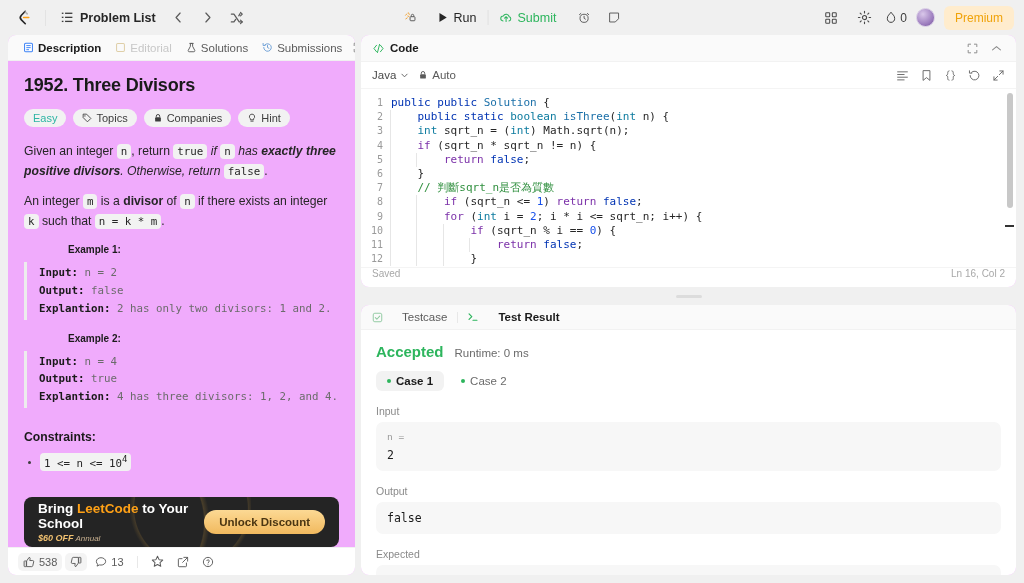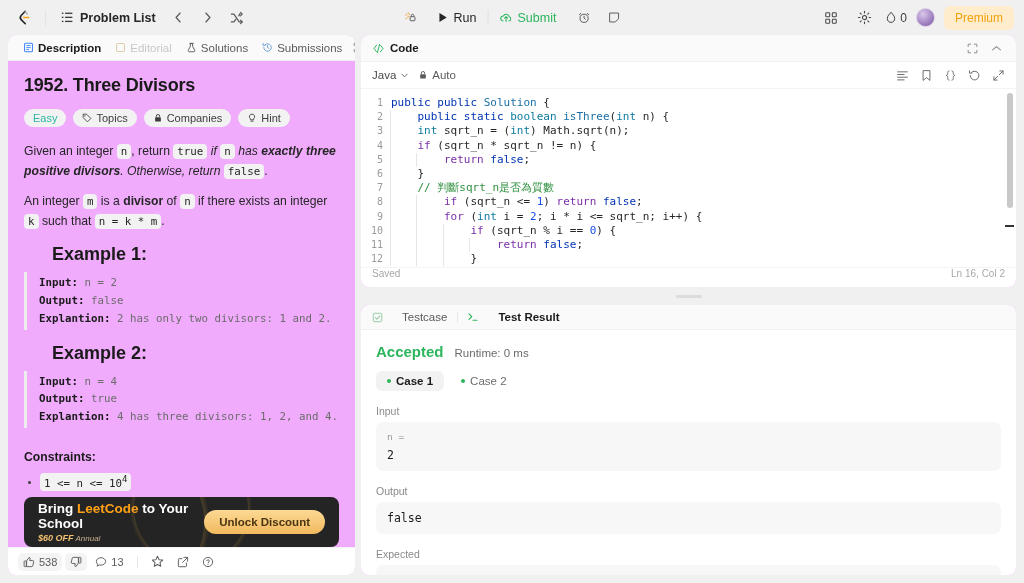--- a/index.html
+++ b/index.html
@@ -94,21 +94,21 @@
     background: #f2f2f2; border-radius: 20px; padding: 3px 9px;
     font-size: 11px; color: #3c3c3c; white-space: nowrap;
   }
   .pill.easy { color: #2db5a3; }
   .prose { margin-top: 15px; font-size: 12.2px; line-height: 1.6; color: #262626; }
   .prose p { margin-bottom: 11px; }
   code.inline {
     background: #f2f2f2; border-radius: 4px; padding: 1px 4px;
     font-family: "DejaVu Sans Mono", monospace; font-size: 10.8px; color: #262626;
   }
-  .ex-title { font-size: 18px; font-weight: 700; color: #1a1a1a; margin: 13px 0 7px 0; padding-left: 28px; }
+  .ex-title { font-size: 10px; font-weight: 700; color: #1a1a1a; margin: 13px 0 7px 16px; padding-left: 28px; }
   .ex-block {
     border-left: 3px solid #ededed; padding: 2px 0 2px 12px; margin-bottom: 3px;
     font-family: "DejaVu Sans Mono", monospace; font-size: 10.8px;
     line-height: 1.65; color: #6b6b6b;
   }
   .ex-block b { color: #1a1a1a; font-weight: 700; }
   .constraints-h { font-size: 12.2px; font-weight: 700; color: #1a1a1a; margin: 22px 0 9px 0; }
   .clist { list-style: none; padding-left: 4px; }
   .clist li { display: flex; align-items: baseline; gap: 9px; font-size: 12px; }
   .bullet { width: 3px; height: 3px; border-radius: 50%; background: #3c3c3c; flex: none; position: relative; top: -3px; }

